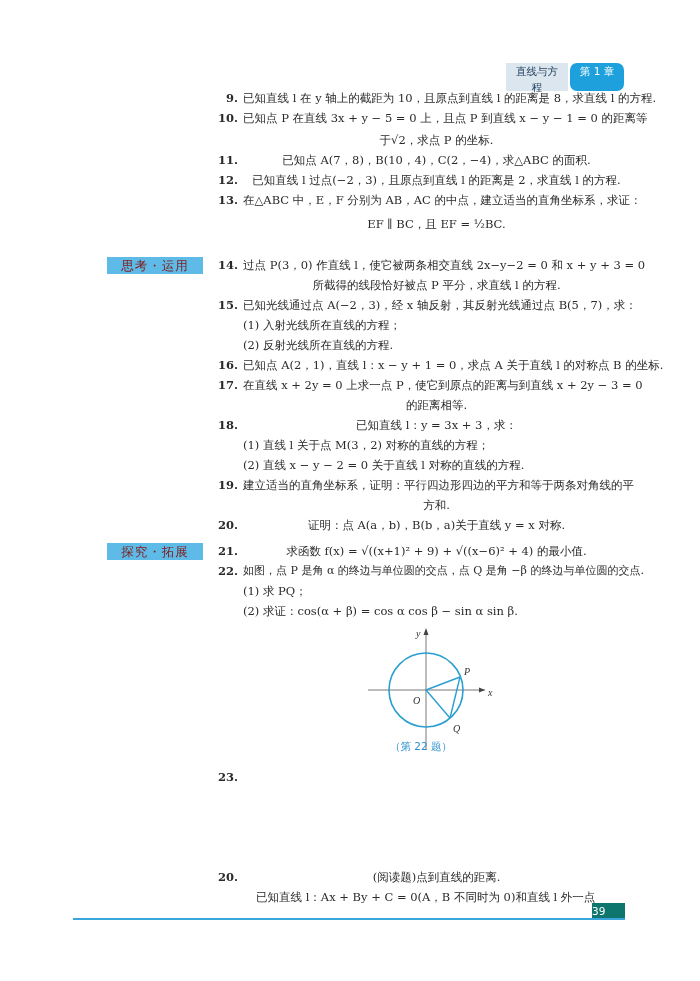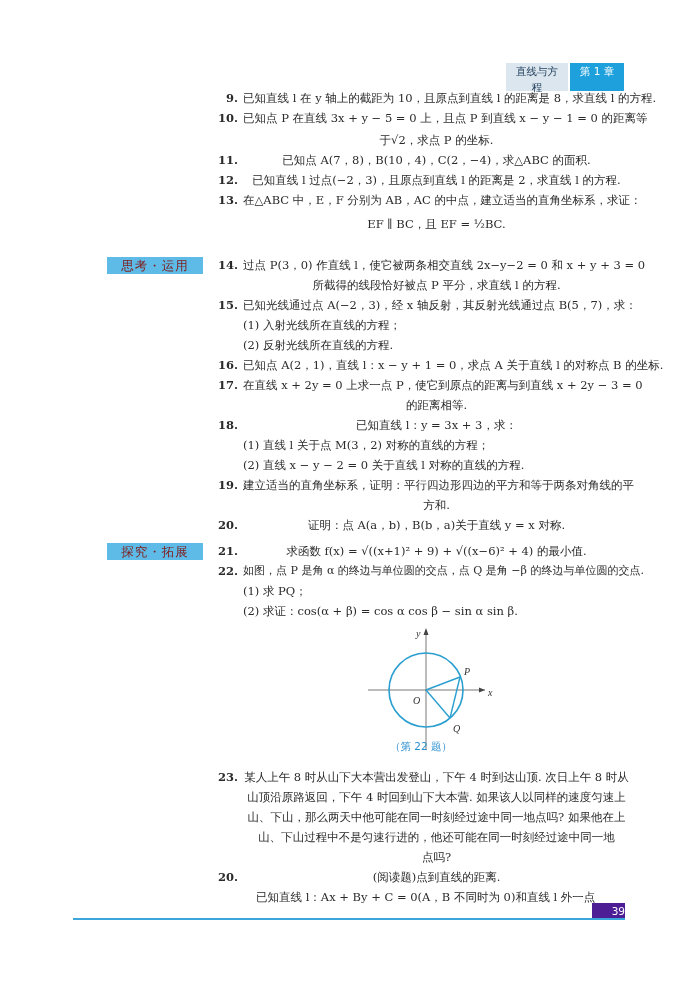--- a/index.html
+++ b/index.html
@@ -2,36 +2,36 @@
 <html><head>
 <meta charset="utf-8">
 <style>
   html, body { margin: 0; padding: 0; }
   body {
     width: 700px; height: 981px; background: #ffffff; position: relative; overflow: hidden;
     font-family: "DejaVu Serif", "Liberation Serif", serif; color: #2a2a2a;
   }
   .hdr { position: absolute; top: 63px; left: 506px; height: 28px; display: flex; font-family: "DejaVu Sans", sans-serif; font-size: 10.5px; }
   .hdr .sec { background: #dbe6ef; color: #1e3c5a; padding: 0 7px; line-height: 16px; width: 48px; text-align: center; }
-  .hdr .ch { background: #1ea0dc; color: #ffffff; padding: 0 7px; line-height: 16px; width: 40px; text-align: center; margin-left: 2px; }
+  .hdr .ch { background: #1ea0dc; color: #ffffff; padding: 0 7px; line-height: 16px; width: 40px; text-align: center; margin-left: 2px; border-radius: 7px; }
 
   .q { position: absolute; left: 200px; width: 430px; font-size: 11.5px; line-height: 20px; }
   .q .num { position: absolute; left: 0; width: 38px; text-align: right; font-weight: bold; }
   .q .body { margin-left: 43px; }
   .q .line { white-space: nowrap; text-align: center; }
   .q .sub { margin-left: 43px; white-space: nowrap; }
   .q .indent2 { margin-left: 56px; white-space: nowrap; }
 
   .tag { position: absolute; left: 107px; width: 96px; height: 17px; background: #5ebbe7; color: #7f1d1d; font-family: "DejaVu Sans", sans-serif; font-size: 12.5px; line-height: 17px; text-align: center; letter-spacing: 1px; }
 
   .figure { position: absolute; left: 360px; top: 625px; width: 150px; height: 130px; }
   .fig-caption { position: absolute; left: 390px; top: 740px; width: 90px; text-align: left; color: #2a8fcf; font-size: 10.5px; font-family: "DejaVu Sans", sans-serif; }
 
   .footline { position: absolute; left: 73px; top: 918px; width: 552px; height: 1.5px; background: #3aa6dc; }
-  .pagenum { position: absolute; left: 592px; top: 903px; width: 33px; height: 16px; background: #4c1d95; color: #fff; font-family: "DejaVu Sans", sans-serif; font-size: 10.5px; line-height: 16px; text-align: right; }
+  .pagenum { position: absolute; left: 592px; top: 903px; width: 33px; height: 16px; background: #0f766e; color: #fff; font-family: "DejaVu Sans", sans-serif; font-size: 10.5px; line-height: 16px; text-align: left; }
 </style>
 </head>
 <body>
 
 <div class="hdr">
   <span class="sec">直线与方程</span>
   <span class="ch">第 1 章</span>
 </div>
 
 <div class="q" style="top:88px">
@@ -163,27 +163,20 @@
   <text x="56" y="12" font-size="10" font-style="italic" fill="#333" font-family="Liberation Serif, serif">y</text>
   <text x="128" y="71" font-size="10" font-style="italic" fill="#333" font-family="Liberation Serif, serif">x</text>
   <text x="53" y="79" font-size="10" font-style="italic" fill="#333" font-family="Liberation Serif, serif">O</text>
   <text x="104" y="50" font-size="10" font-style="italic" fill="#333" font-family="Liberation Serif, serif">P</text>
   <text x="93" y="107" font-size="10" font-style="italic" fill="#333" font-family="Liberation Serif, serif">Q</text>
 </svg>
 <div class="fig-caption">（第 22 题）</div>
 
 <div class="q" style="top:767px">
   <span class="num">23.</span>
-  <div class="body">
-    <div class="line">某人上午 8 时从山下大本营出发登山，下午 4 时到达山顶. 次日上午 8 时从</div>
-    <div class="line">山顶沿原路返回，下午 4 时回到山下大本营. 如果该人以同样的速度匀速上</div>
-    <div class="line">山、下山，那么两天中他可能在同一时刻经过途中同一地点吗? 如果他在上</div>
-    <div class="line">山、下山过程中不是匀速行进的，他还可能在同一时刻经过途中同一地</div>
-    <div class="line">点吗?</div>
-  </div>
 </div>
 
 <div class="q" style="top:867px">
   <span class="num">20.</span>
   <div class="body">
       <div class="line">(阅读题)点到直线的距离.</div>
     </div>
   <div class="indent2">已知直线 l：Ax + By + C = 0(A，B 不同时为 0)和直线 l 外一点</div>
 </div>
 

